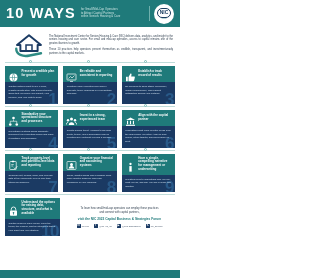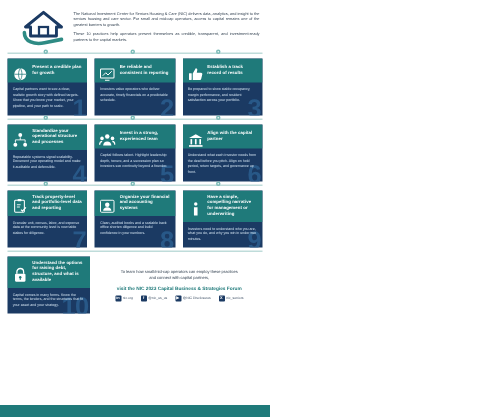--- a/index.html
+++ b/index.html
@@ -117,20 +117,33 @@
   }
   .social .sh { font-size: 2.3px; color: #45566a; white-space: nowrap; }
 
   .footer-bar { position: absolute; left: 0; bottom: 0; width: 180px; height: 8px; background: #1f7a7a; }
 </style>
 </head>
 <body>
 
 <div class="page">
 
+  <div class="header">
+    <div class="hdr-title">10 WAYS</div>
+    <div class="hdr-sub">
+      <div>for Small/Mid-Cap Operators</div>
+      <div>to Attract Capital Partners</div>
+      <div>within Seniors Housing &amp; Care</div>
+    </div>
+    <div class="hdr-divider"></div>
+    <div class="nic-logo">
+      <div class="nic-mark">NIC</div>
+      <div class="nic-tag">nic.org</div>
+    </div>
+  </div>
 
   <div class="intro">
     <span class="house-logo">
       <svg viewBox="0 0 40 34" width="30" height="26">
         <path d="M20 4 L36 17 L31.5 17 L31.5 25 L8.5 25 L8.5 17 L4 17 Z" fill="none" stroke="#1b3a63" stroke-width="2.6" stroke-linejoin="round"></path>
         <rect x="16" y="17" width="8" height="8" fill="none" stroke="#1b3a63" stroke-width="2"></rect>
         <path d="M3 22 C3 30, 12 33, 21 31 L36 28" fill="none" stroke="#2e8b84" stroke-width="3.2" stroke-linecap="round"></path>
       </svg>
     </span>
     <div class="intro-text">

